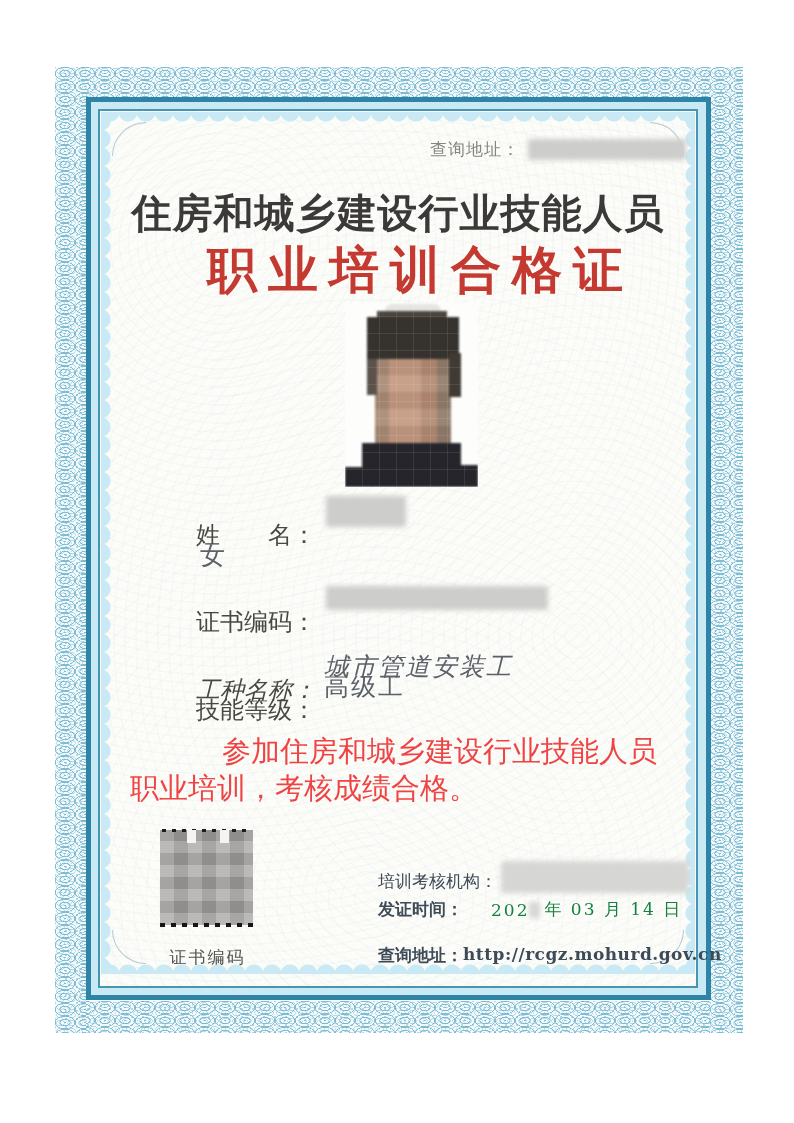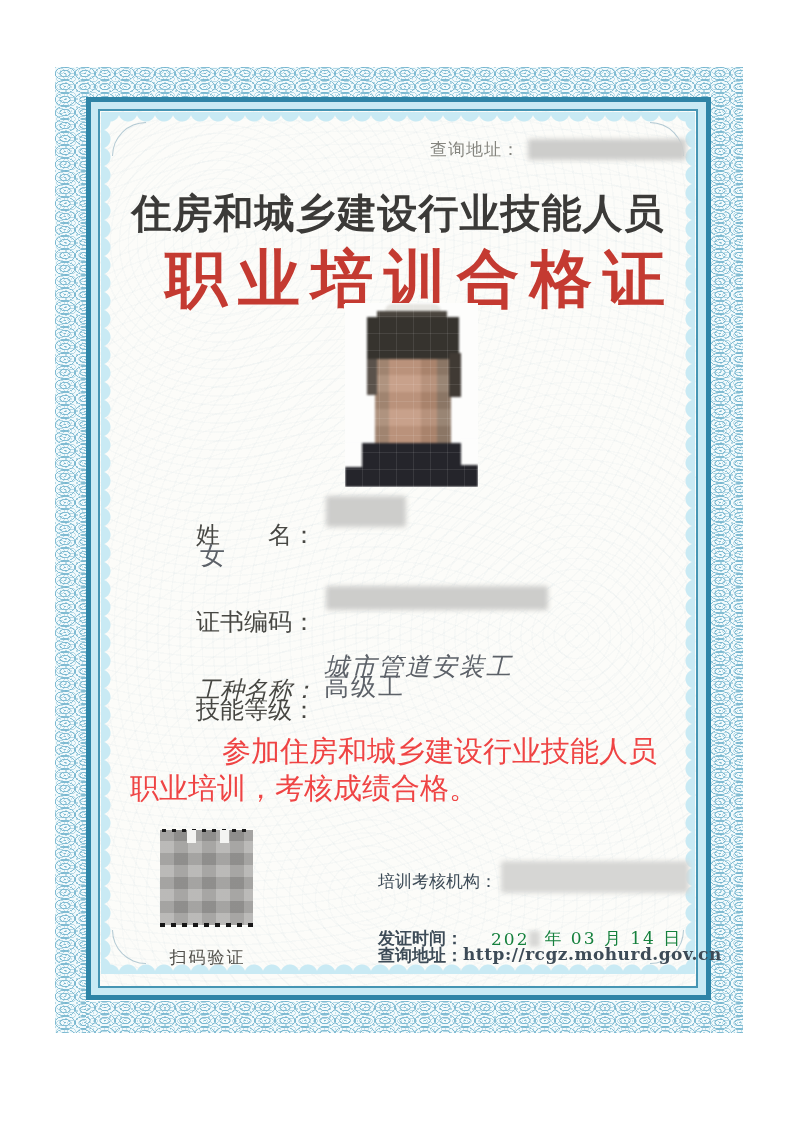--- a/index.html
+++ b/index.html
@@ -73,21 +73,21 @@
   .certno { position:absolute; left:430px; top:138px; display:flex; align-items:center; }
   .certno .lbl { font-size:17px; color:#85857f; letter-spacing:1px; }
   .certno .redact { width:158px; height:21px; margin-left:8px; }
 
   .title1 {
     position:absolute; left:98px; top:186px; width:600px; text-align:center;
     font-size:40px; font-weight:700; color:#3b3a38; letter-spacing:1px;
   }
   .title2 {
     position:absolute; left:98px; top:237px; width:634px; text-align:center;
-    font-size:62px; font-weight:700; color:#c43a31; letter-spacing:11px; text-indent:11px;
+    font-size:50px; font-weight:700; color:#c43a31; letter-spacing:11px; text-indent:11px;
   }
 
   
   .photo { position:absolute; left:345px; top:303px; width:133px; height:184px; background:#fdfdfc; overflow:hidden; }
   .photo .pix { position:absolute; inset:0; filter:blur(1.2px); }
   .photo .cap       { position:absolute; left:40px; top:1px;  width:56px; height:14px; background:#e6e5e1; border-radius:7px 7px 0 0; }
   .photo .hair2     { position:absolute; left:32px; top:8px;  width:70px; height:12px; background:#4b463f; }
   .photo .hair      { position:absolute; left:22px; top:14px; width:92px; height:44px; background:#36332e; }
   .photo .face      { position:absolute; left:30px; top:56px; width:76px; height:84px;
                       background:
@@ -128,21 +128,21 @@
   .qr::after  { content:""; position:absolute; left:0; bottom:-2px; width:93px; height:4px;
         background:repeating-linear-gradient(90deg,#161616 0 5px, transparent 5px 11px); }
   .qr .notch1 { position:absolute; left:27px; top:0; width:9px; height:13px; background:#f4f4f2; }
   .qr .notch2 { position:absolute; left:60px; top:0; width:9px; height:13px; background:#f4f4f2; }
   .qr-caption { position:absolute; left:160px; top:946px; width:95px; text-align:center;
         font-size:17px; color:#53524d; letter-spacing:2px; }
 
   .orgrow   { position:absolute; left:378px; top:869px; display:flex; align-items:center; }
   .orgrow .flabel  { font-size:17px; font-weight:400; color:#3d4b57; }
   .orgrow .redact  { width:188px; height:32px; margin-left:4px; margin-top:-8px; background:#d6d6d4; }
-  .issuerow { position:absolute; left:378px; top:898px; display:flex; align-items:flex-start;margin-top:29px; }
+  .issuerow { position:absolute; left:378px; top:898px; display:flex; align-items:flex-start; }
   .issuerow .flabel { font-size:17px; font-weight:700; color:#3d4b57; }
   .issuedate { margin-left:28px; font-size:17px; color:#15803d; letter-spacing:2px; display:flex; align-items:center; }
   .issuedate .digit-redact { width:11px; height:16px; background:#d8d8d6; border-radius:1px; filter:blur(2px); margin-right:4px; }
   .queryrow { position:absolute; left:378px; top:944px; display:flex; align-items:flex-start;
         font-size:17px; font-weight:700; color:#3d4b57; }
   .queryrow .url { letter-spacing:.5px; }
 </style>
 </head>
 <body>
 
@@ -207,21 +207,21 @@
 
 <div class="statement">
   <div class="l1">参加住房和城乡建设行业技能人员</div>
   <div class="l2">职业培训，考核成绩合格。</div>
 </div>
 
 <div class="qr">
   <div class="notch1"></div>
   <div class="notch2"></div>
 </div>
-<div class="qr-caption">扫码验证</div>
+<div class="qr-caption">证书编码</div>
 
 <div class="orgrow">
   <span class="flabel">培训考核机构：</span>
   <span class="redact"></span>
 </div>
 
 <div class="issuerow">
   <span class="flabel">发证时间：</span>
   <span class="issuedate">
     <span>202</span>

